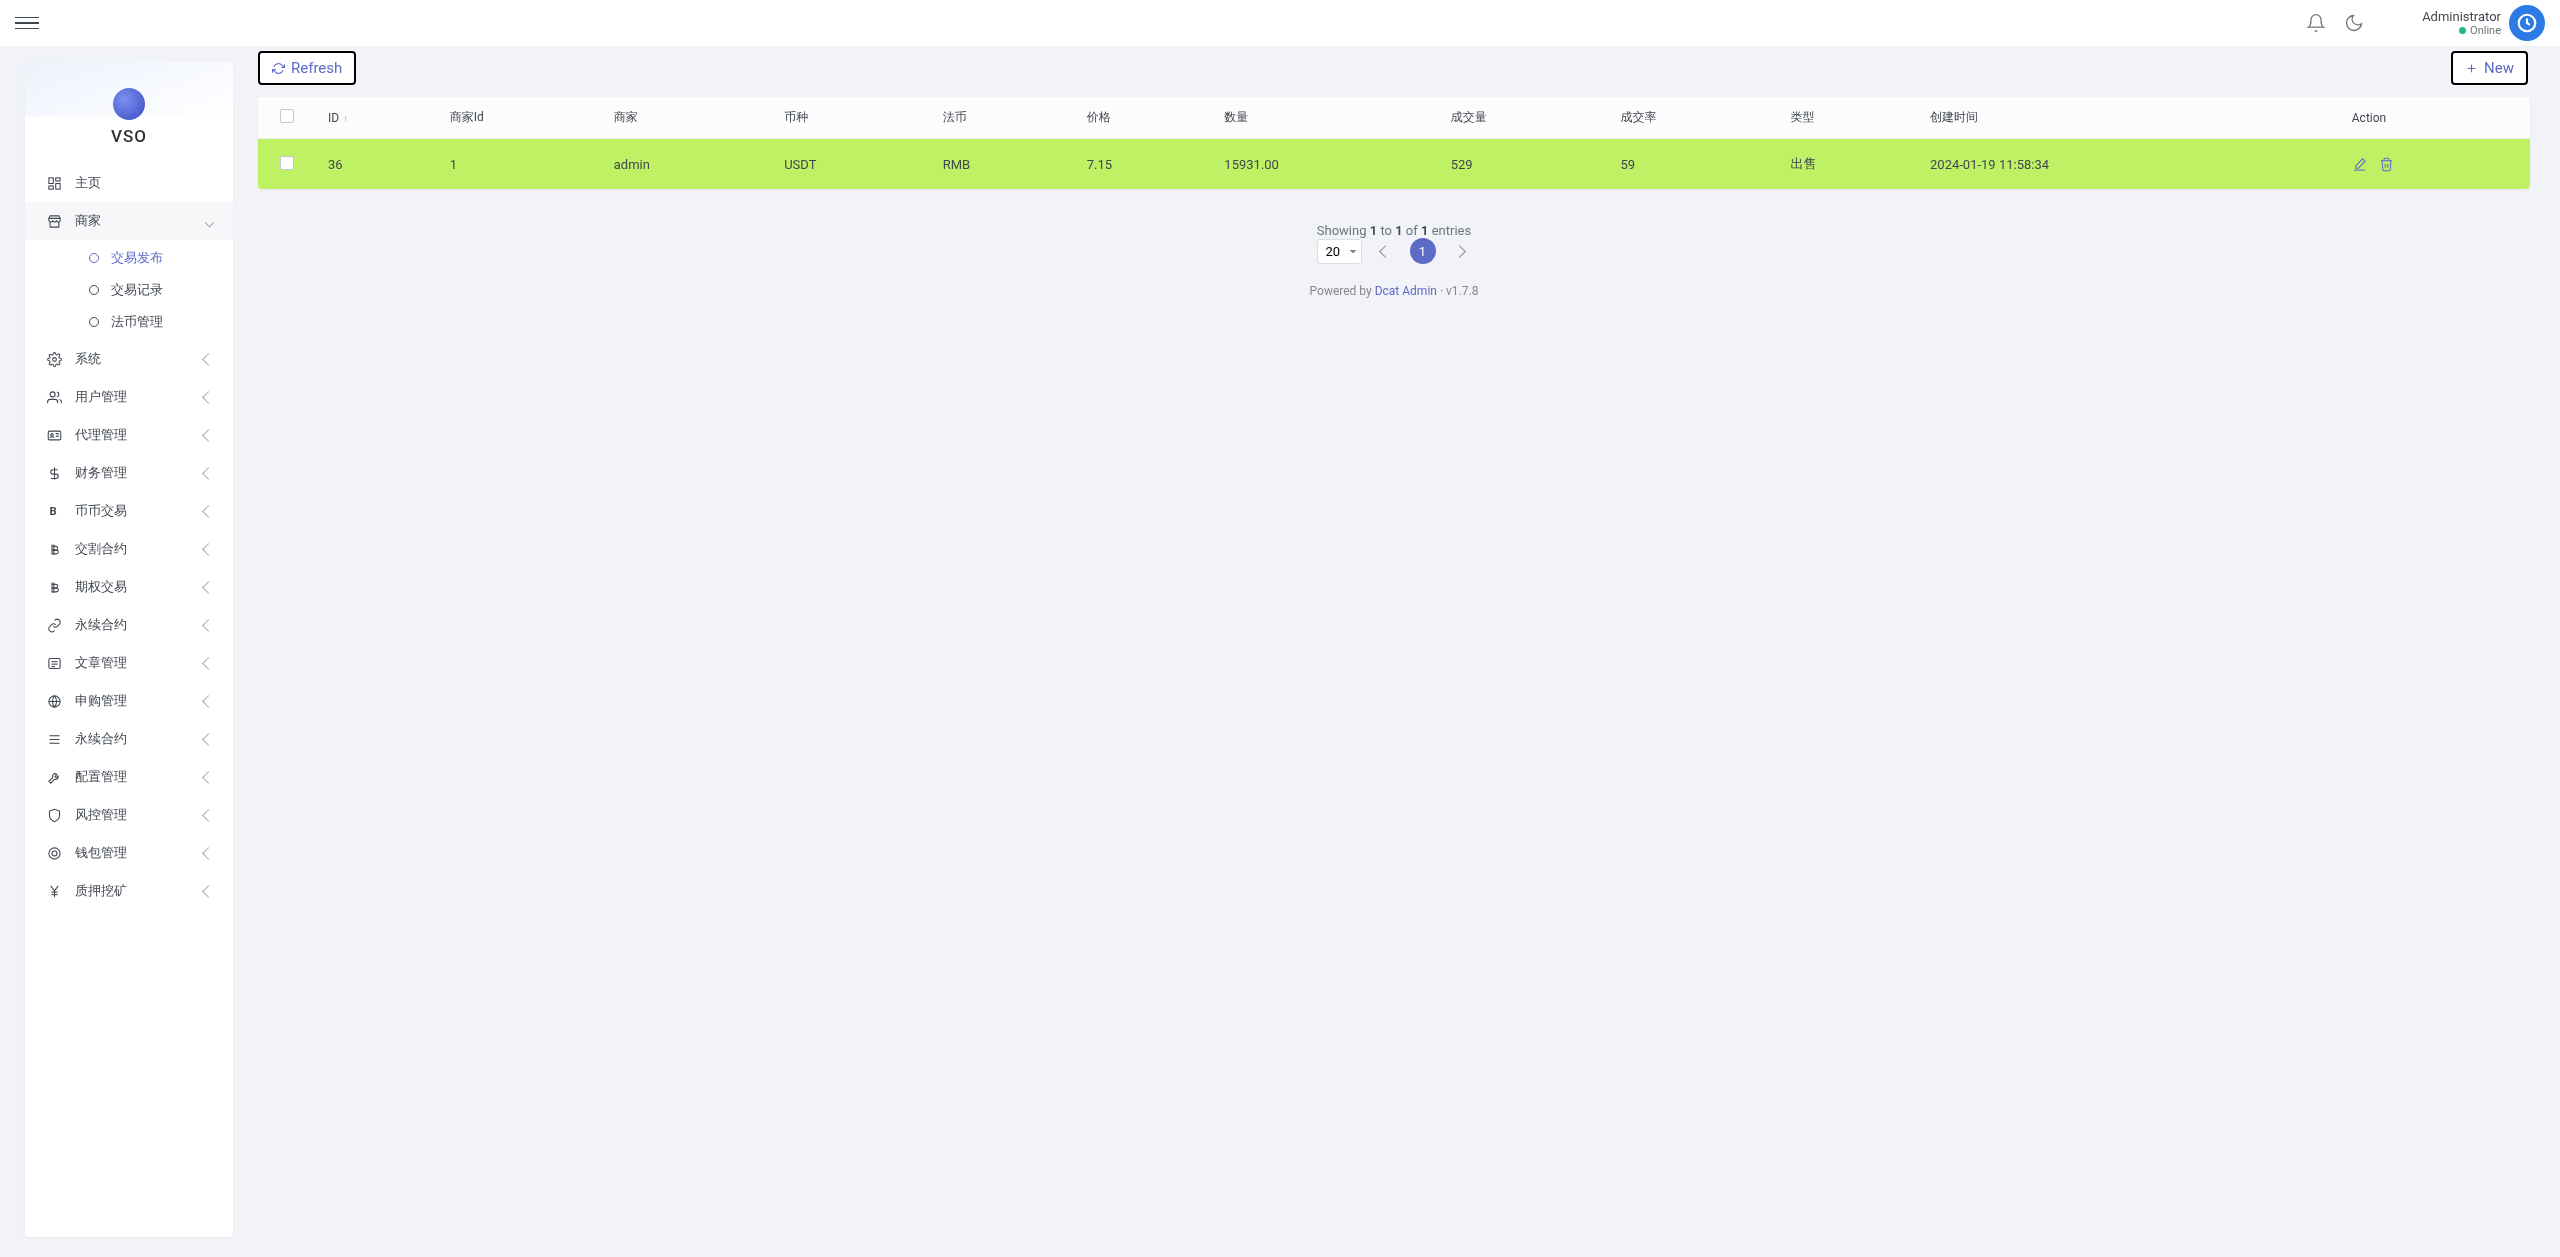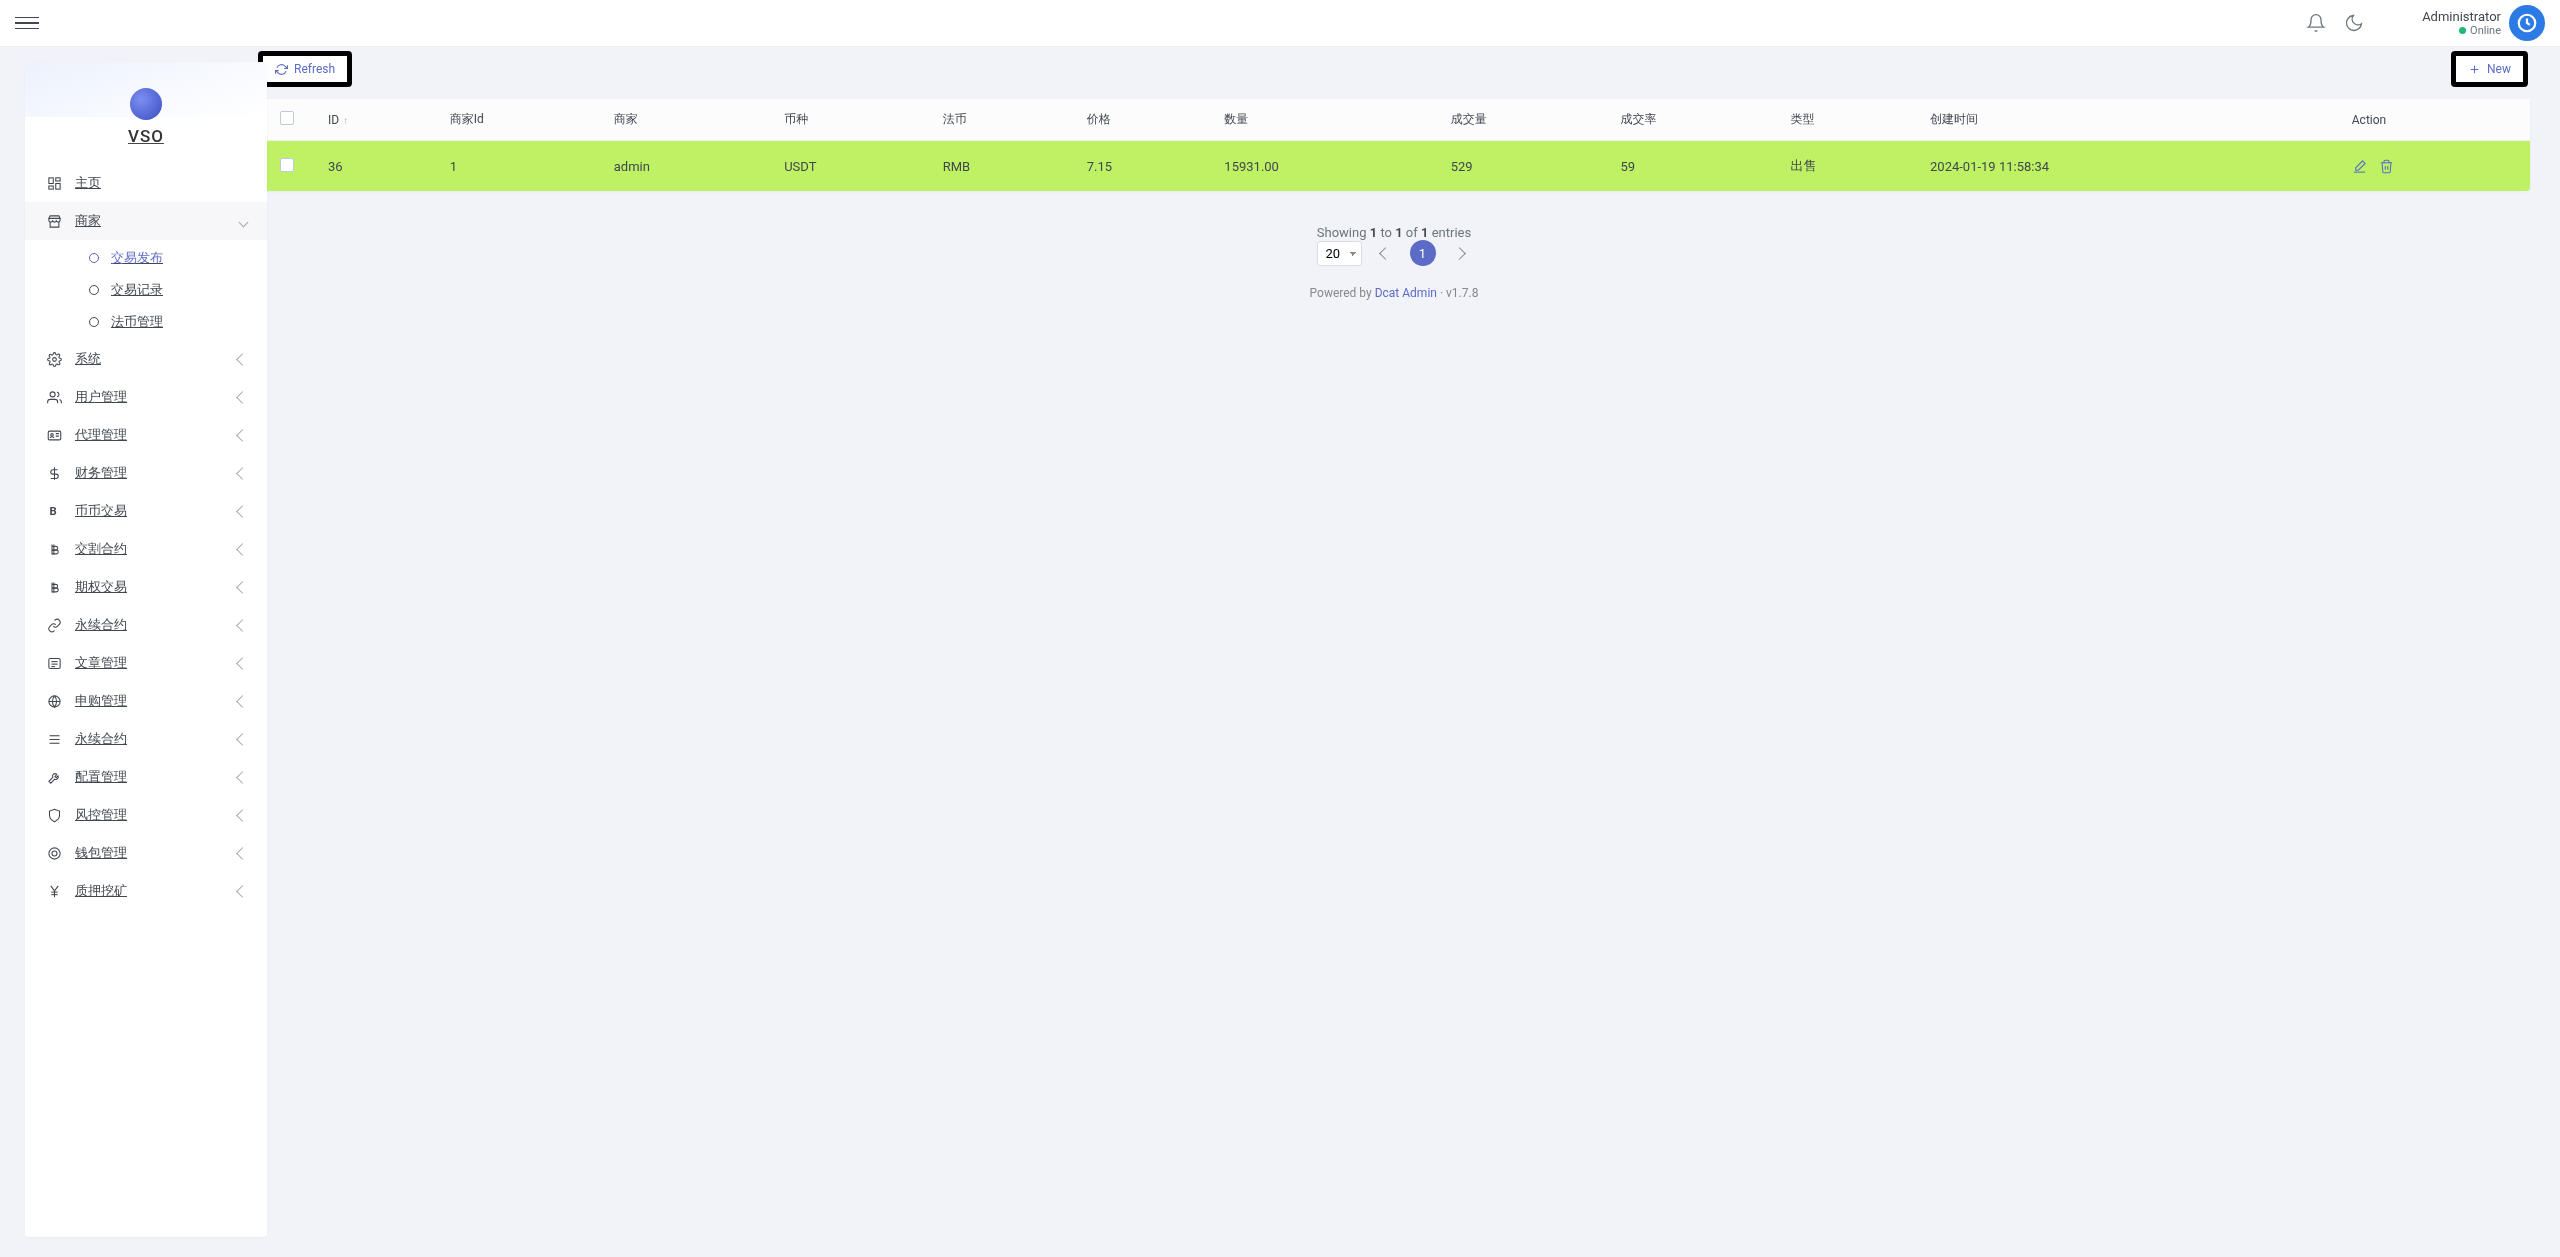--- a/index.html
+++ b/index.html
@@ -11,21 +11,21 @@
 .topbar-right { display:flex; align-items:center; gap:18px; }
 .icon-btn { width:20px; height:20px; cursor:pointer; color:#6c757d; }
 .user-info { display:flex; align-items:center; gap:8px;margin-left:40px; }
 .user-text { text-align:right; font-size:12px; line-height:1.2; }
 .user-name { color:#414750; font-size:13px; }
 .user-status { color:#6c757d; font-size:11px; display:flex; align-items:center; justify-content:flex-end; gap:4px; }
 .user-status::before { content:""; width:7px; height:7px; background:#21b978; border-radius:50%; display:inline-block; }
 .avatar { width:36px; height:36px; border-radius:50%; background:#2c7be5; display:flex; align-items:center; justify-content:center; color:#fff; }
 .avatar svg { width:22px; height:22px; }
 
-.sidebar { position:fixed; top:62px; left:25px; width:242px; bottom:20px; background:#fff; border-radius:4px; box-shadow:0 1px 3px rgba(0,0,0,0.04); overflow-y:auto; z-index:50;text-decoration:underline; }
+.sidebar { position:fixed; top:62px; left:25px; width:208px; bottom:20px; background:#fff; border-radius:4px; box-shadow:0 1px 3px rgba(0,0,0,0.04); overflow-y:auto; z-index:50; }
 .sidebar-header { padding:18px 0 12px; text-align:center; position:relative; overflow:hidden; }
 .sidebar-header .wave { position:absolute; top:0; left:0; right:0; height:55px; background:linear-gradient(160deg,#e4ecfb 0%,#f5f8fe 60%,transparent 100%); opacity:0.7; }
 .logo-circle { width:32px; height:32px; border-radius:50%; background:radial-gradient(circle at 35% 35%,#7b8ff2,#3b4cc0); margin:8px auto 6px; position:relative; z-index:1; }
 .logo-text { font-size:17px; font-weight:500; color:#333; letter-spacing:1px; position:relative; z-index:1; }
 .nav { padding:6px 0; }
 .nav-item { display:flex; align-items:center; padding:10px 20px; color:#414750; cursor:pointer; font-size:13px; position:relative; }
 .nav-item.open { background:#f7f7f9; }
 .nav-item .nav-icon { width:18px; margin-right:12px; display:flex; align-items:center; justify-content:center; }
 .nav-item .nav-label { flex:1; }
 .nav-item .chevron { color:#a1a9b3; }
@@ -38,21 +38,21 @@
 .page-header { display:flex; justify-content:space-between; align-items:center; margin-bottom:8px; }
 .page-title-wrap { display:flex; align-items:baseline; gap:8px; }
 .page-title { font-size:22px; font-weight:400; color:#414750; }
 .page-subtitle { font-size:13px; color:#888; }
 .breadcrumb { font-size:13px; color:#5c6bc6; display:flex; align-items:center; gap:6px; }
 .breadcrumb .sep { color:#a1a9b3; }
 .breadcrumb .bc-item { cursor:pointer; }
 .breadcrumb .dash-icon { display:inline-flex; align-items:center; }
 
 .action-row { display:flex; justify-content:space-between; align-items:center; margin-bottom:12px; padding-right:2px; }
-.btn { display:inline-flex; align-items:center; gap:6px; padding:6px 12px; border:5px solid #000000; border-radius:4px; background:#fff; font-size:12px; cursor:pointer; color:#5c6bc6; }
+.btn { display:inline-flex; align-items:center; gap:6px; padding:6px 12px; border:2px solid #000000; border-radius:4px; background:#fff; font-size:15px; cursor:pointer; color:#5c6bc6; }
 .btn svg { width:13px; height:13px; }
 
 .card { background:#bef264; border-radius:4px; box-shadow:0 1px 3px rgba(0,0,0,0.04); margin-bottom:28px; }
 .table { width:100%; border-collapse:collapse; }
 .table th { text-align:left; font-weight:400; color:#414750; font-size:12px; padding:12px 10px; border-bottom:1px solid #eef1f6; background:#fcfcfd; }
 .table th:first-child, .table td:first-child { padding-left:22px; width:60px; }
 .table th .sort { color:#a1a9b3; font-size:10px; margin-left:4px; }
 .table td { padding:16px 10px; font-size:13px; color:#414750; border-top:1px solid #f5f6fa; }
 .checkbox { width:14px; height:14px; border:1.3px solid #c1c9d6; border-radius:2px; display:inline-block; cursor:pointer; background:#fff; }
 .row-actions { display:flex; gap:12px; color:#5c6bc6; justify-content:flex-start; }

